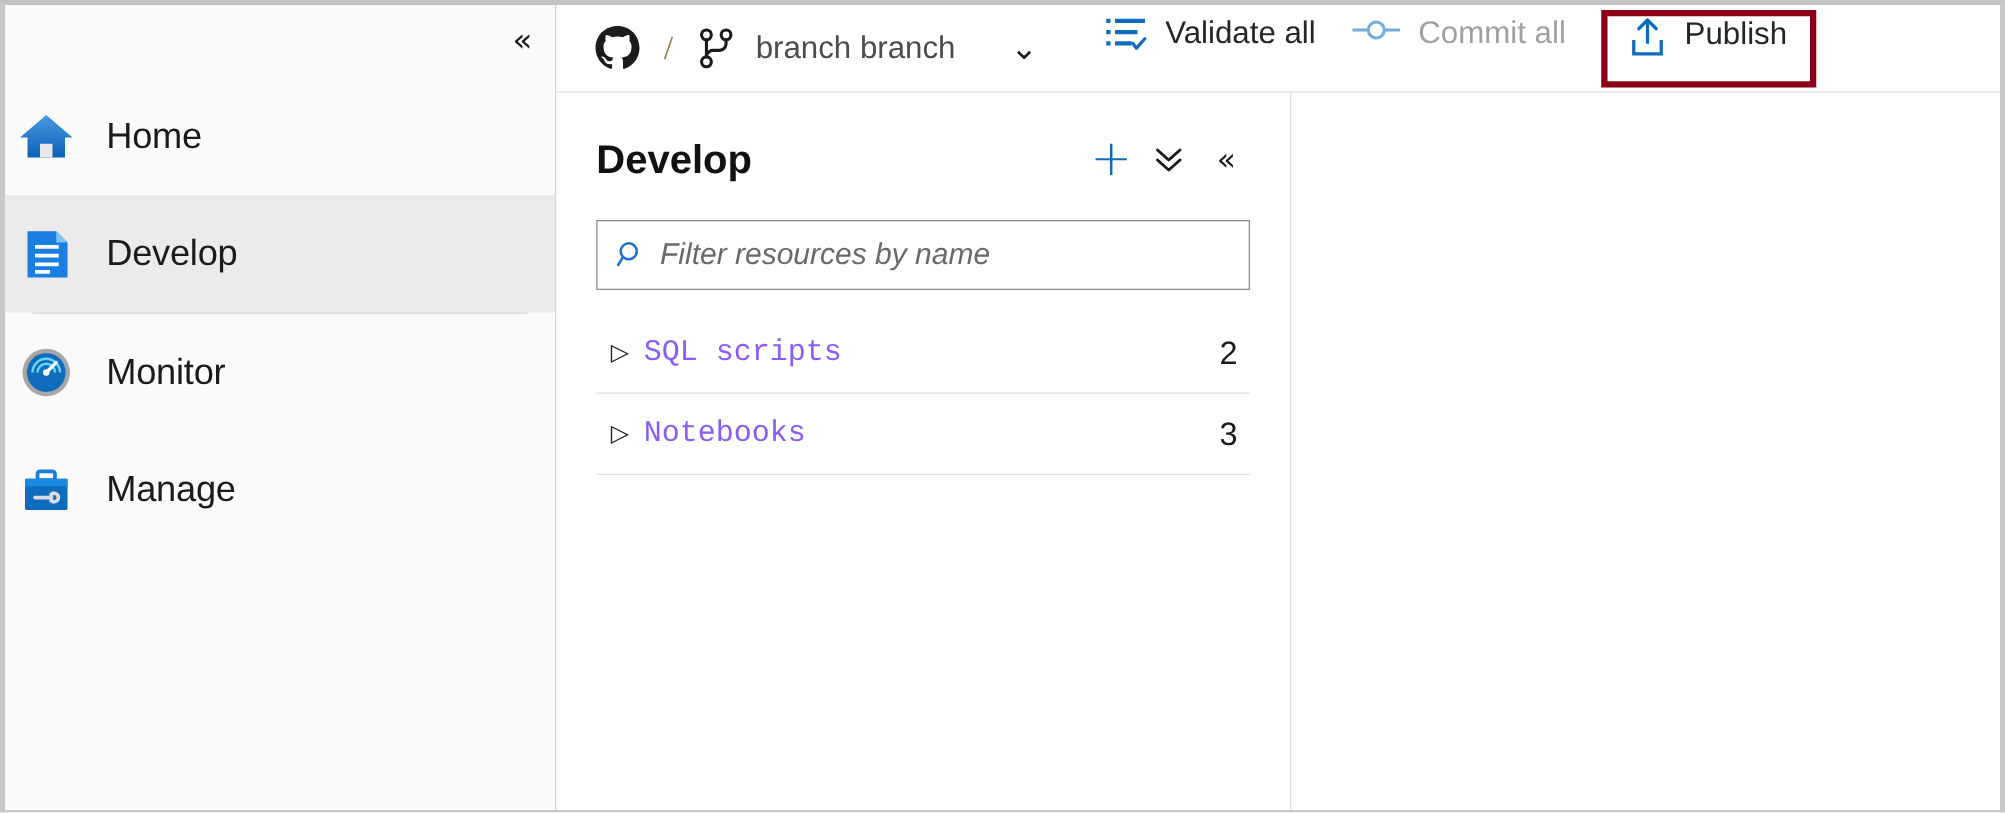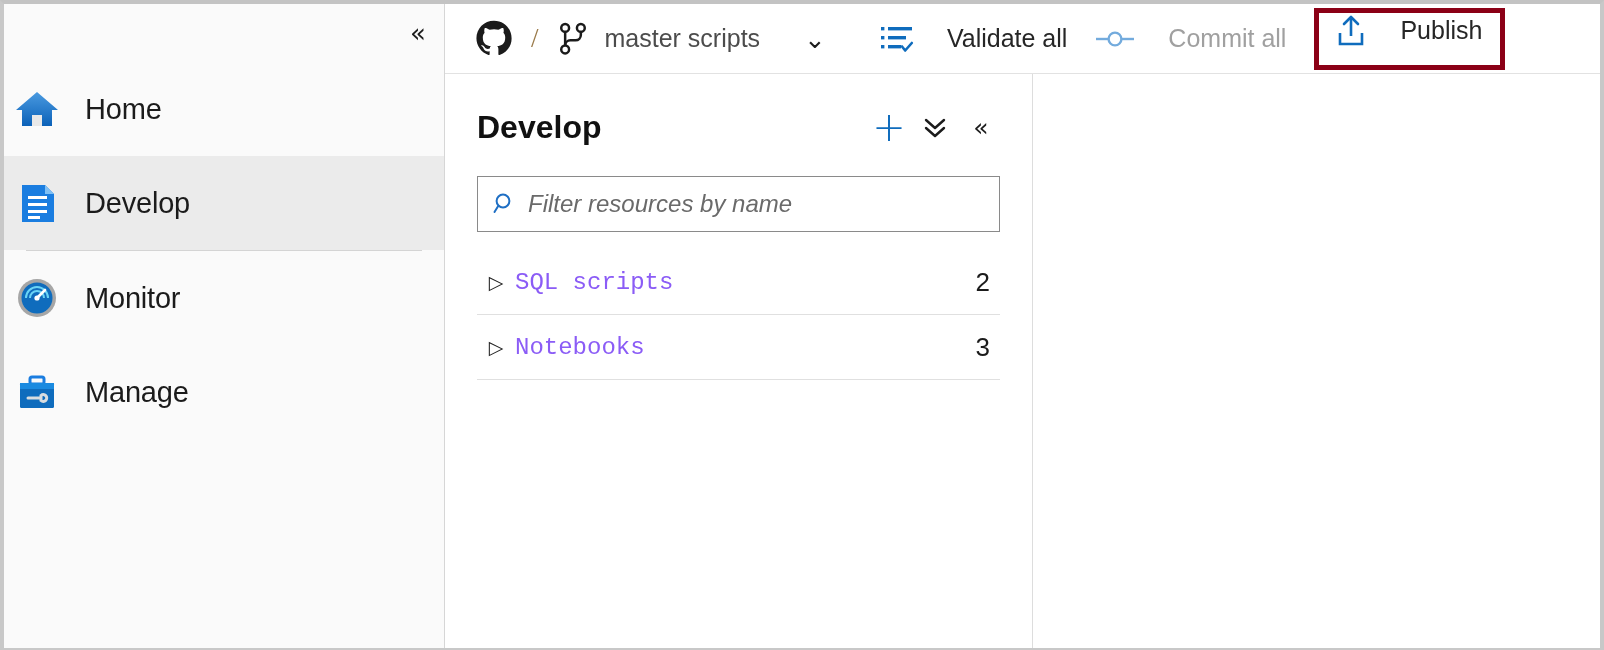--- a/index.html
+++ b/index.html
@@ -140,26 +140,25 @@
   .dd-chevron {
     font-size: 26px;
     color: #1b1b1b;
     line-height: 1;
     margin-right: 40px;
     cursor: pointer;
     font-family: "DejaVu Sans", sans-serif;
   }
   .tb-btn {
     display: flex;
-    align-items: center;
+    align-items: flex-start;
     height: 54px;
     padding: 0 14px;
     cursor: pointer;
     box-sizing: border-box;
-    gap: 19px;
   }
   .tb-btn .tb-ico { display:flex; align-items:center; margin-right: 14px; }
   .tb-btn .tb-lbl {
     font-size: 25px;
     color: #262626;
     font-family: "Liberation Sans", sans-serif;
     white-space: nowrap;
   }
   .tb-btn.disabled .tb-lbl { color: #a0a0a0; }
   #publish-btn {
@@ -374,21 +373,21 @@
         <span class="branch-icon">
           <svg width="32" height="34" viewBox="0 0 24 26">
             <circle cx="6" cy="4.5" r="3" fill="none" stroke="#1b1b1b" stroke-width="1.9"></circle>
             <circle cx="18" cy="4.5" r="3" fill="none" stroke="#1b1b1b" stroke-width="1.9"></circle>
             <circle cx="6" cy="21" r="3" fill="none" stroke="#1b1b1b" stroke-width="1.9"></circle>
             <line x1="6" y1="7.5" x2="6" y2="18" stroke="#1b1b1b" stroke-width="1.9"></line>
             <path d="M18 7.5 v2.5 a4 4 0 0 1 -4 4 h-4 a4 4 0 0 0 -4 4" fill="none" stroke="#1b1b1b" stroke-width="1.9"></path>
           </svg>
         </span>
 
-        <span class="branch-name">master scripts</span>
+        <span class="branch-name">branch branch</span>
 
         <span class="dd-chevron">⌄</span>
 
         <div class="tb-btn">
           <span class="tb-ico">
             <svg width="34" height="30" viewBox="0 0 34 30">
               <rect x="1" y="3" width="3.4" height="3.4" fill="#0f6cbd"></rect>
               <rect x="1" y="12" width="3.4" height="3.4" fill="#0f6cbd"></rect>
               <rect x="1" y="21" width="3.4" height="3.4" fill="#0f6cbd"></rect>
               <rect x="8" y="3" width="24" height="3.4" fill="#0f6cbd"></rect>

